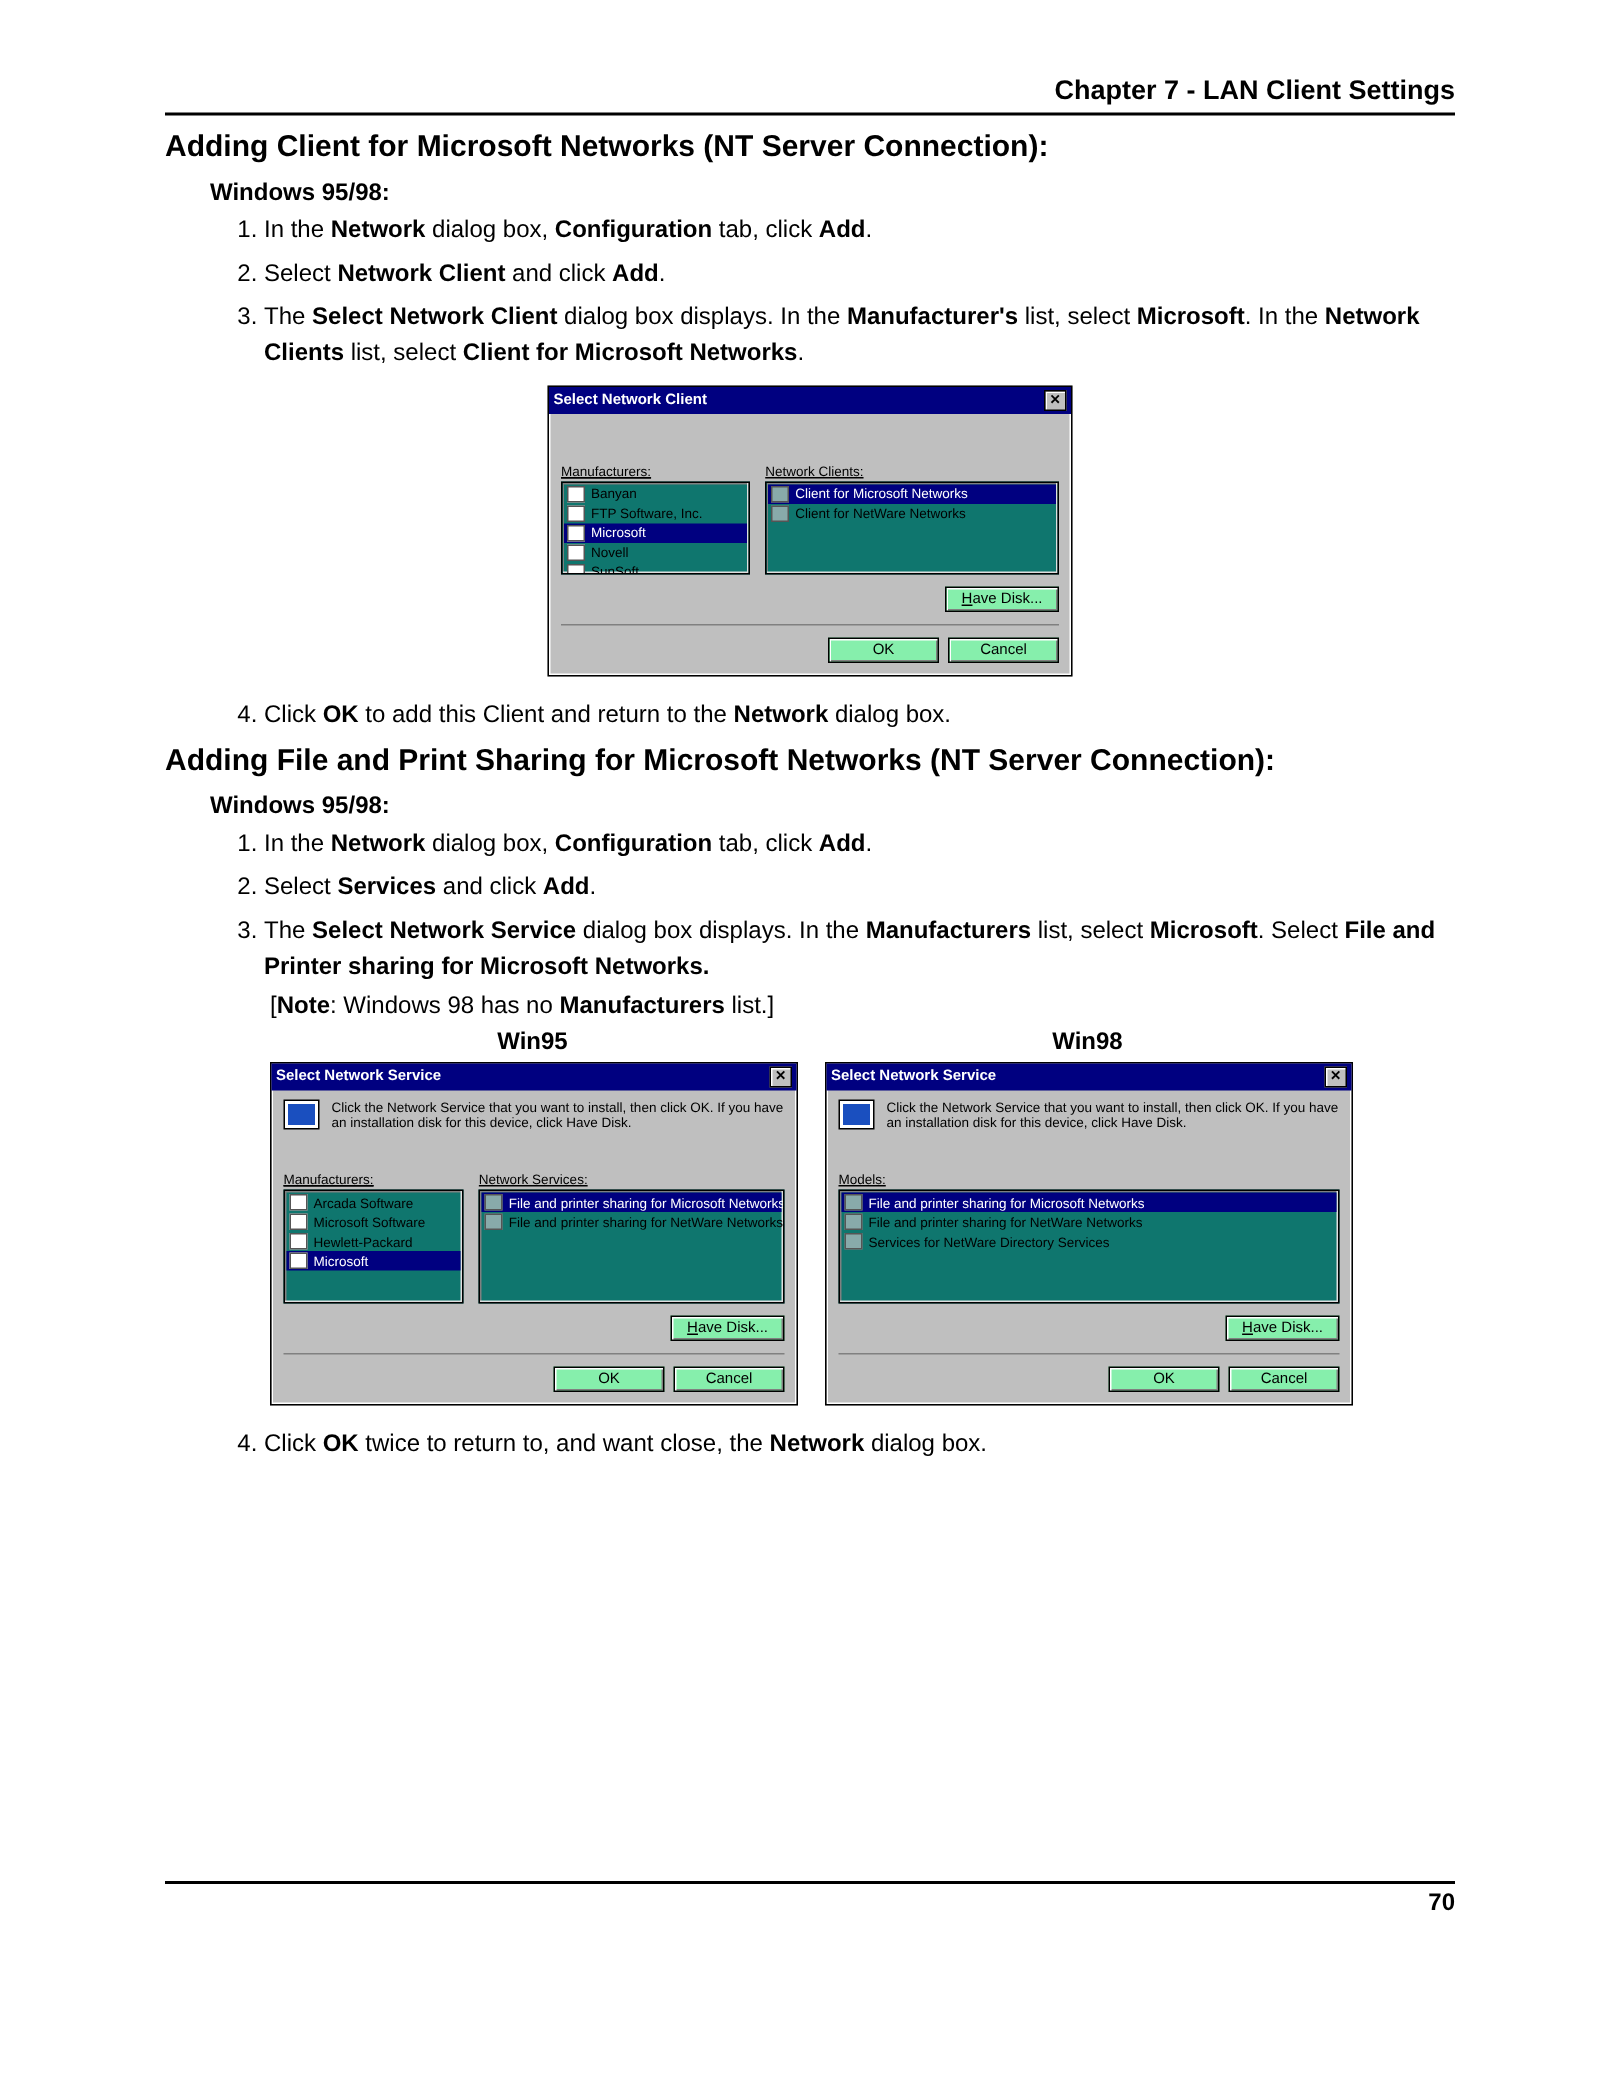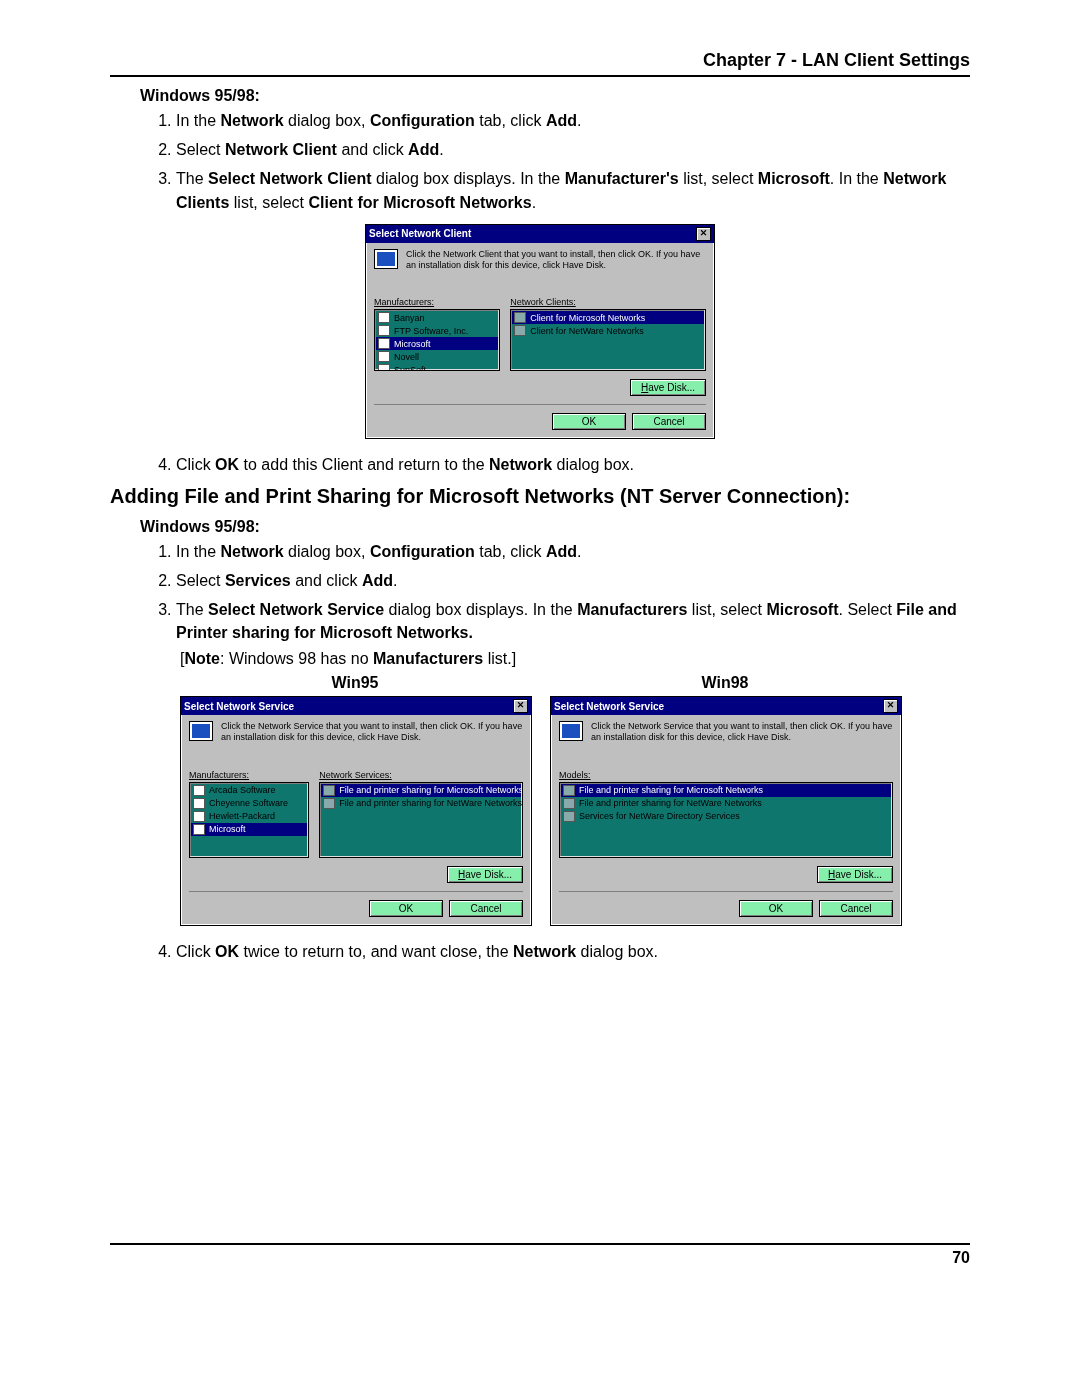--- a/index.html
+++ b/index.html
@@ -183,20 +183,21 @@
   }
 </style>
 </head>
 <body>
 
 <div class="page">
 
   <div class="chapter-header">Chapter 7 - LAN Client Settings</div>
   <hr class="hr-top">
 
+  <h2 class="section-title">Adding Client for Microsoft Networks (NT Server Connection):</h2>
   <div class="subhead">Windows 95/98:</div>
 
   <ol class="steps">
     <li>
       <span>In the </span><span class="b">Network</span><span> dialog box, </span><span class="b">Configuration</span><span> tab, click </span><span class="b">Add</span><span>.</span>
     </li>
     <li>
       <span>Select </span><span class="b">Network Client</span><span> and click </span><span class="b">Add</span><span>.</span>
     </li>
     <li>
@@ -204,24 +205,20 @@
     </li>
   </ol>
 
   <div class="dialog-wrap">
     <div class="win-dialog w1">
       <div class="titlebar">
         <span>Select Network Client</span>
         <span class="xclose">✕</span>
       </div>
       <div class="body-area">
-        <div class="instruct-row">
-          <div class="mini-icon"></div>
-          <div class="instruct-text">Click the Network Client that you want to install, then click OK. If you have an installation disk for this device, click Have Disk.</div>
-        </div>
         <div class="lists-row">
           <div class="list-col" style="flex:0 0 38%;">
             <div class="list-label"><span class="ul">Manufacturers:</span></div>
             <div class="listbox">
               <div class="listitem">
                   <span class="li-icon"></span>
                   <span>Banyan</span>
                 </div>
               <div class="listitem">
                   <span class="li-icon"></span>
@@ -307,21 +304,21 @@
           <div class="lists-row">
             <div class="list-col" style="flex:0 0 36%;">
               <div class="list-label"><span class="ul">Manufacturers:</span></div>
               <div class="listbox tall">
                 <div class="listitem">
                     <span class="li-icon"></span>
                     <span>Arcada Software</span>
                   </div>
                 <div class="listitem">
                     <span class="li-icon"></span>
-                    <span>Cheyenne Software</span>
+                    <span>Microsoft Software</span>
                   </div>
                 <div class="listitem">
                     <span class="li-icon"></span>
                     <span>Hewlett-Packard</span>
                   </div>
                 <div class="listitem sel">
                     <span class="li-icon"></span>
                     <span>Microsoft</span>
                   </div>
               </div>

